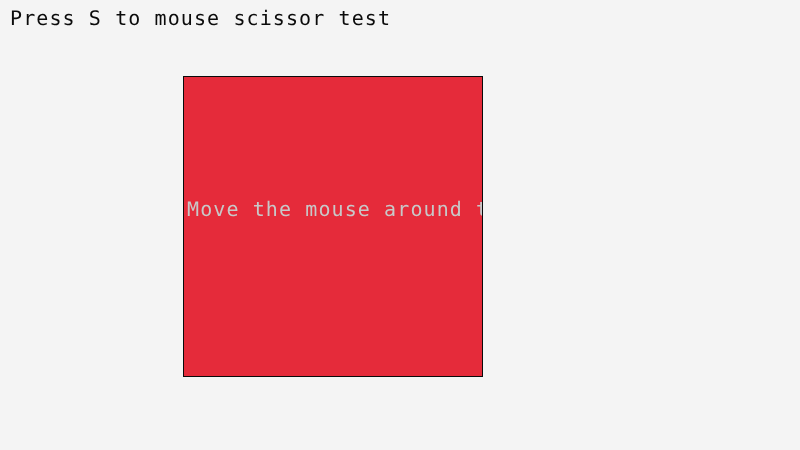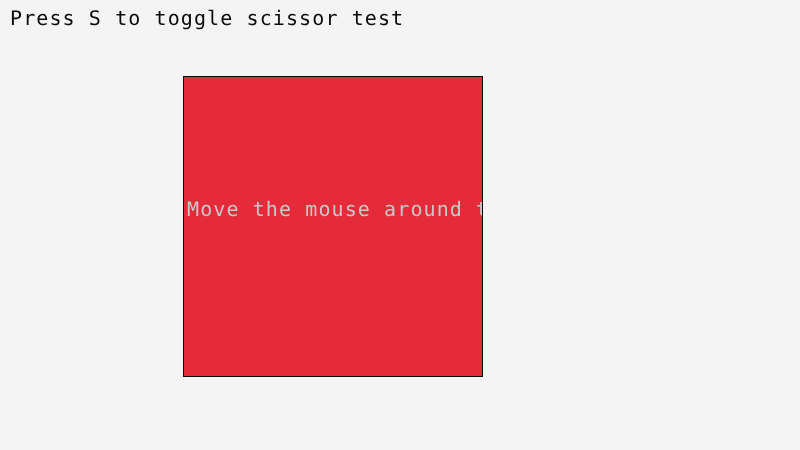--- a/index.html
+++ b/index.html
@@ -67,19 +67,19 @@
     -webkit-font-smoothing: none;
     font-smooth: never;
     text-rendering: geometricPrecision;
   }
 </style>
 </head>
 <body>
 
 <div id="app">
 
-  <div class="hint-text">Press S to toggle scissor test</div>
+  <div class="hint-text">Press S to mouse scissor test</div>
 
   <div class="scissor-area">
     <div class="scissor-text">Move the mouse around to reveal the rest</div>
   </div>
 
 </div>
 
 </body></html>

